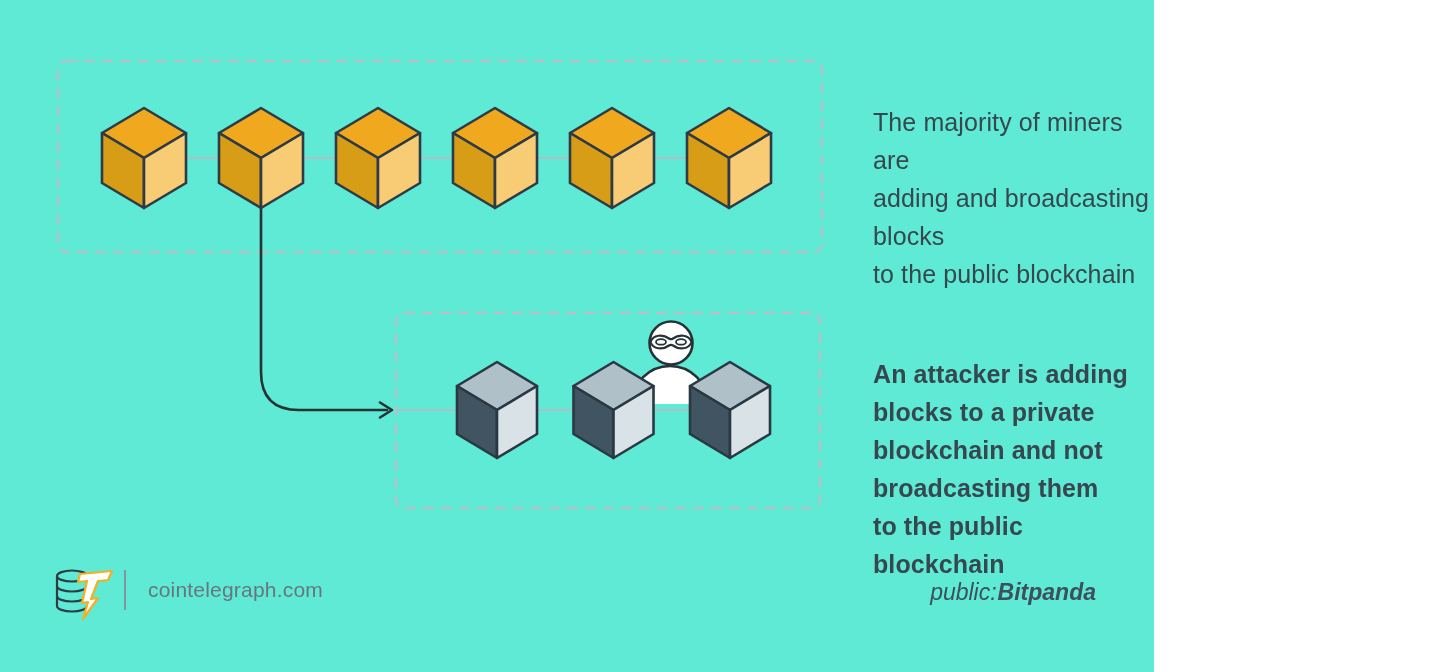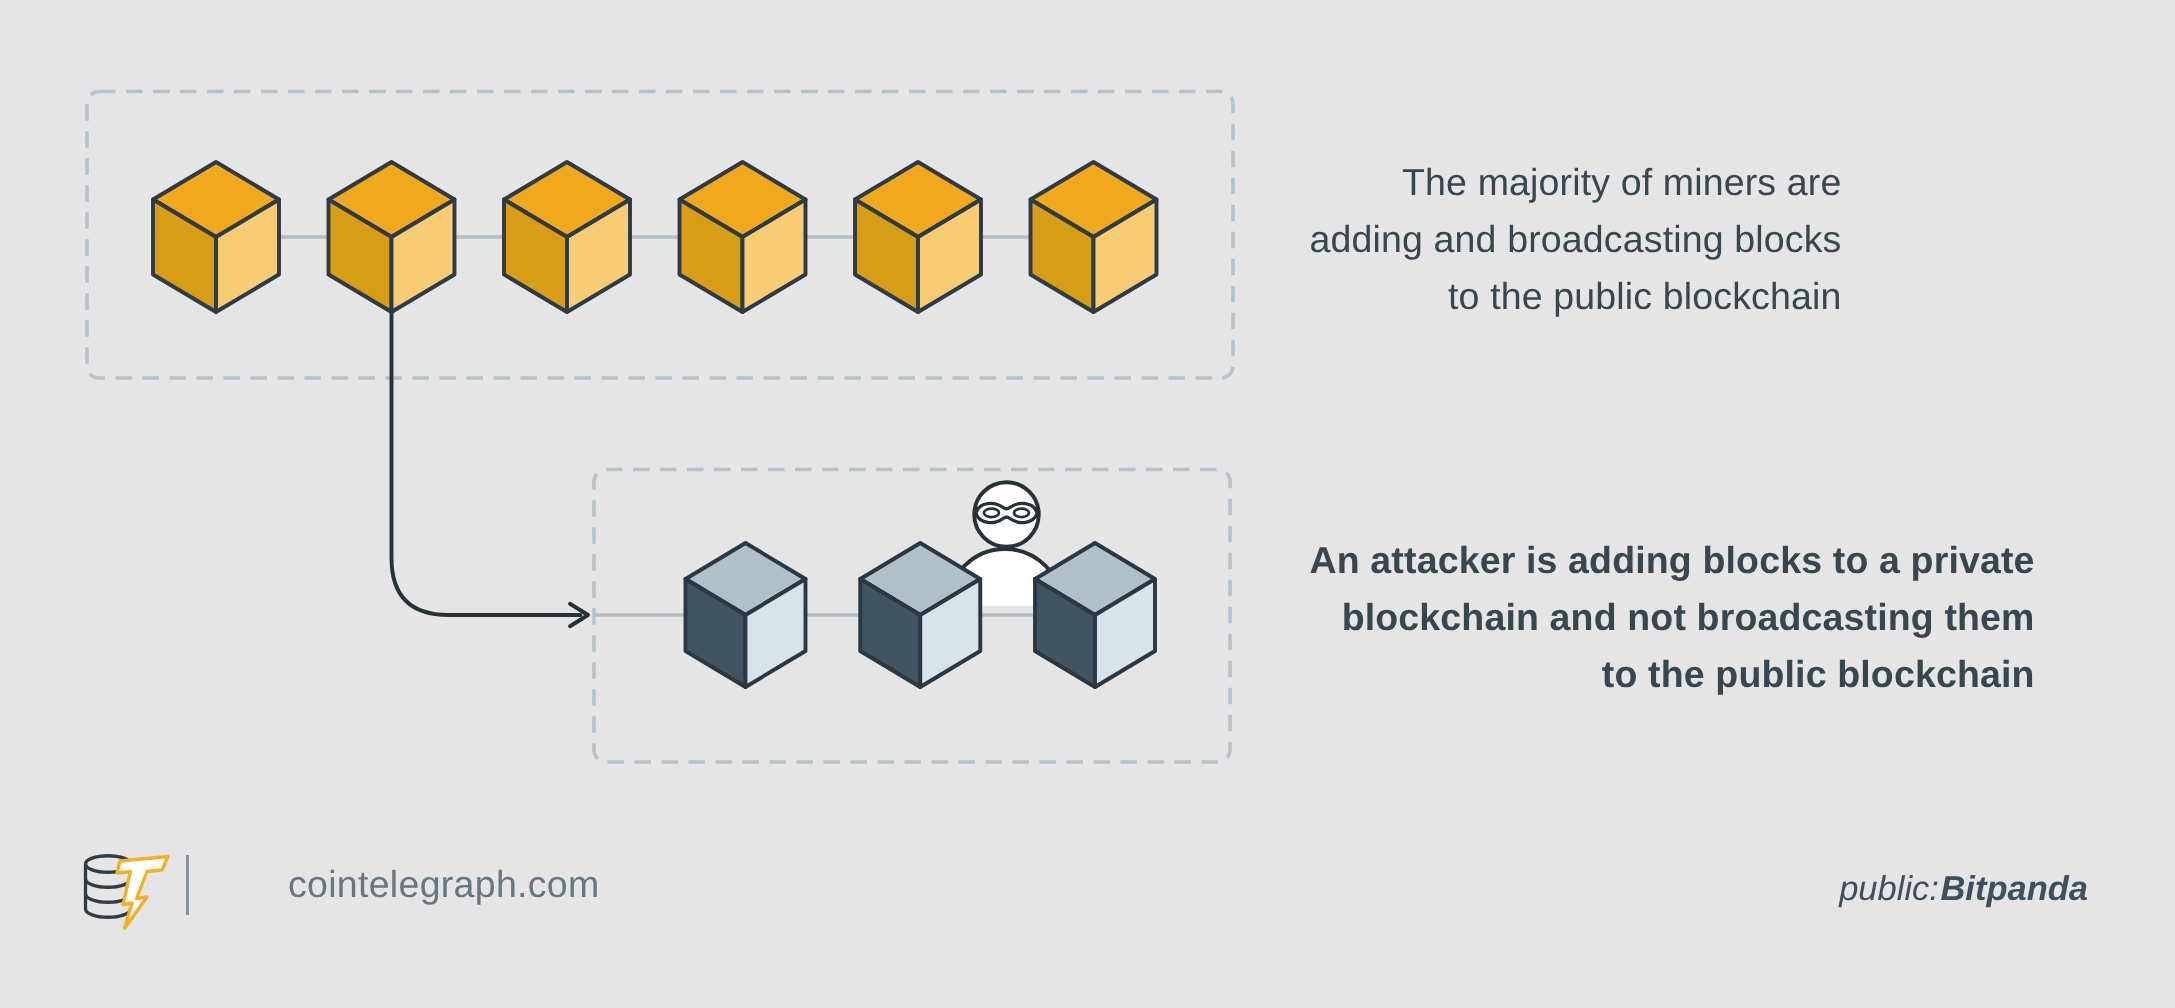--- a/index.html
+++ b/index.html
@@ -1,36 +1,35 @@
 <!DOCTYPE html>
 <html><head>
 <meta charset="utf-8">
 <style>
   html,body{margin:0;padding:0;background:#fff;}
   #canvas{
-    position:relative;width:1450px;height:672px;background:#e5e5e5;overflow:hidden;
+    position:relative;width:1154px;height:672px;background:#5eead4;overflow:hidden;
     font-family:"Liberation Sans","DejaVu Sans",sans-serif;
-    text-align:right;
   }
   #diagram{position:absolute;left:0;top:0;}
   .caption{
     position:absolute;left:873px;
     font-size:25px;line-height:38px;color:#37474F;
     white-space:pre-line;letter-spacing:0.1px;
   }
   #cap-public{top:103px;}
   #cap-private{top:355px;}
   #footer-brand{
     position:absolute;left:50px;top:558px;height:64px;
     display:flex;align-items:center;
   }
   #footer-brand .divider{
     width:2px;height:40px;background:#8694A0;margin-left:10px;margin-right:22px;
   }
-  #brand-domain{font-size:25px;color:#68767F;letter-spacing:0.2px;margin-left:44px;}
+  #brand-domain{font-size:21px;color:#68767F;letter-spacing:0.2px;}
   #source{
     position:absolute;right:58px;top:579px;
     font-size:23px;font-style:italic;color:#3D505E;
   }
   #source .src-name{font-weight:bold;margin-left:1px;}
 </style>
 </head>
 <body>
 
 <div id="canvas">

